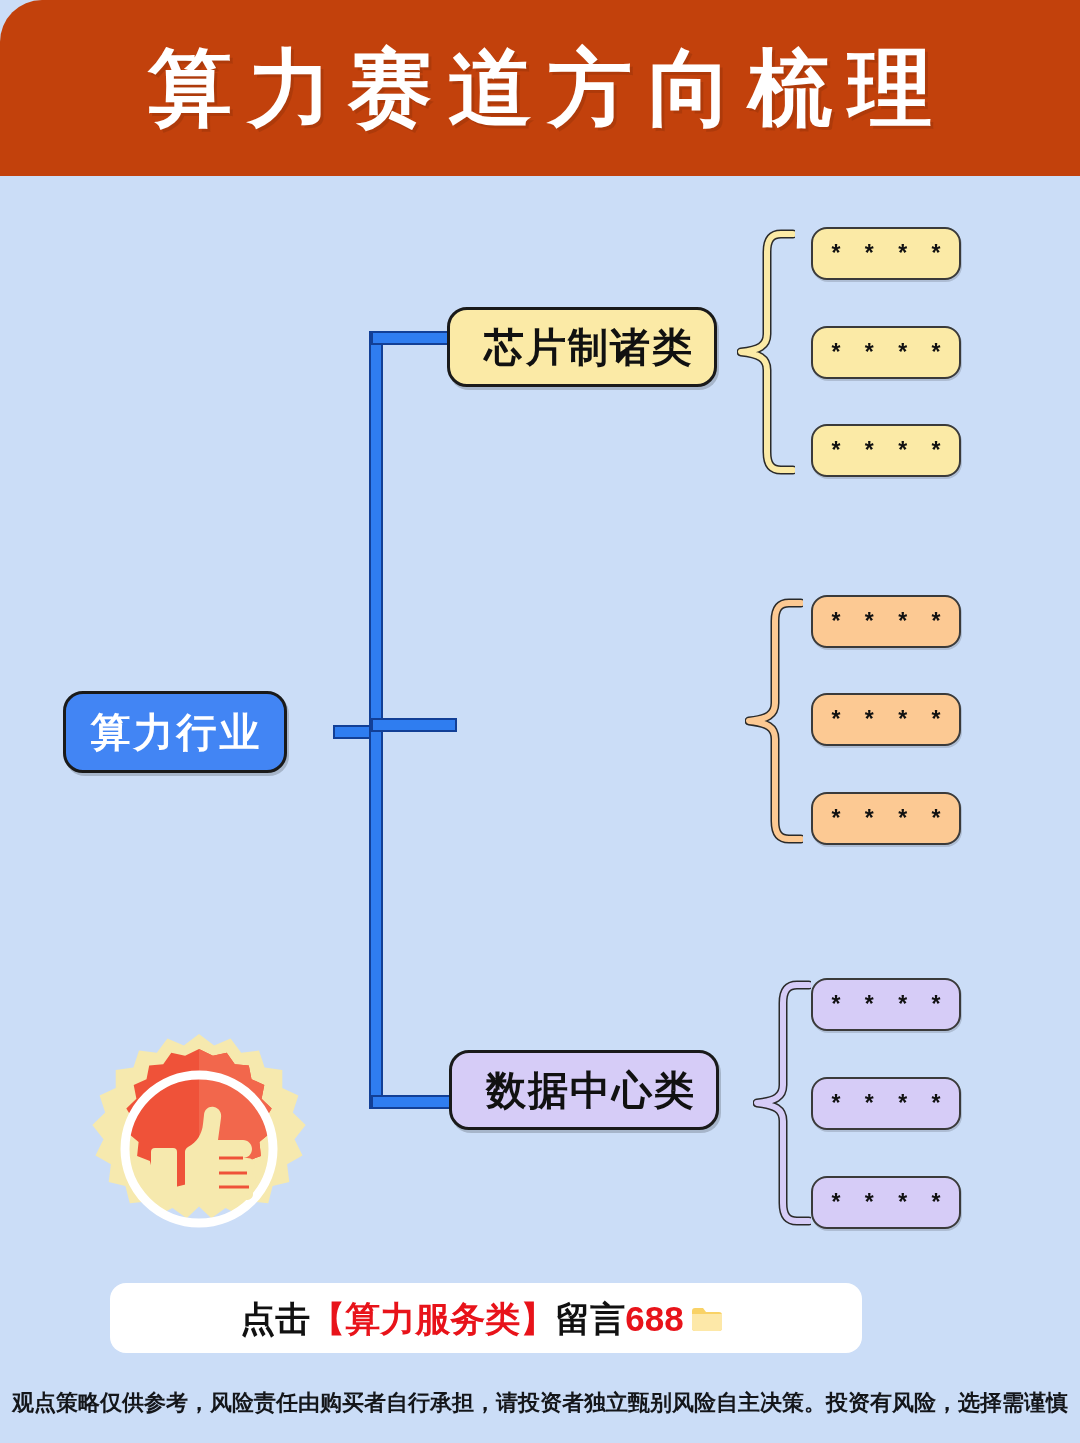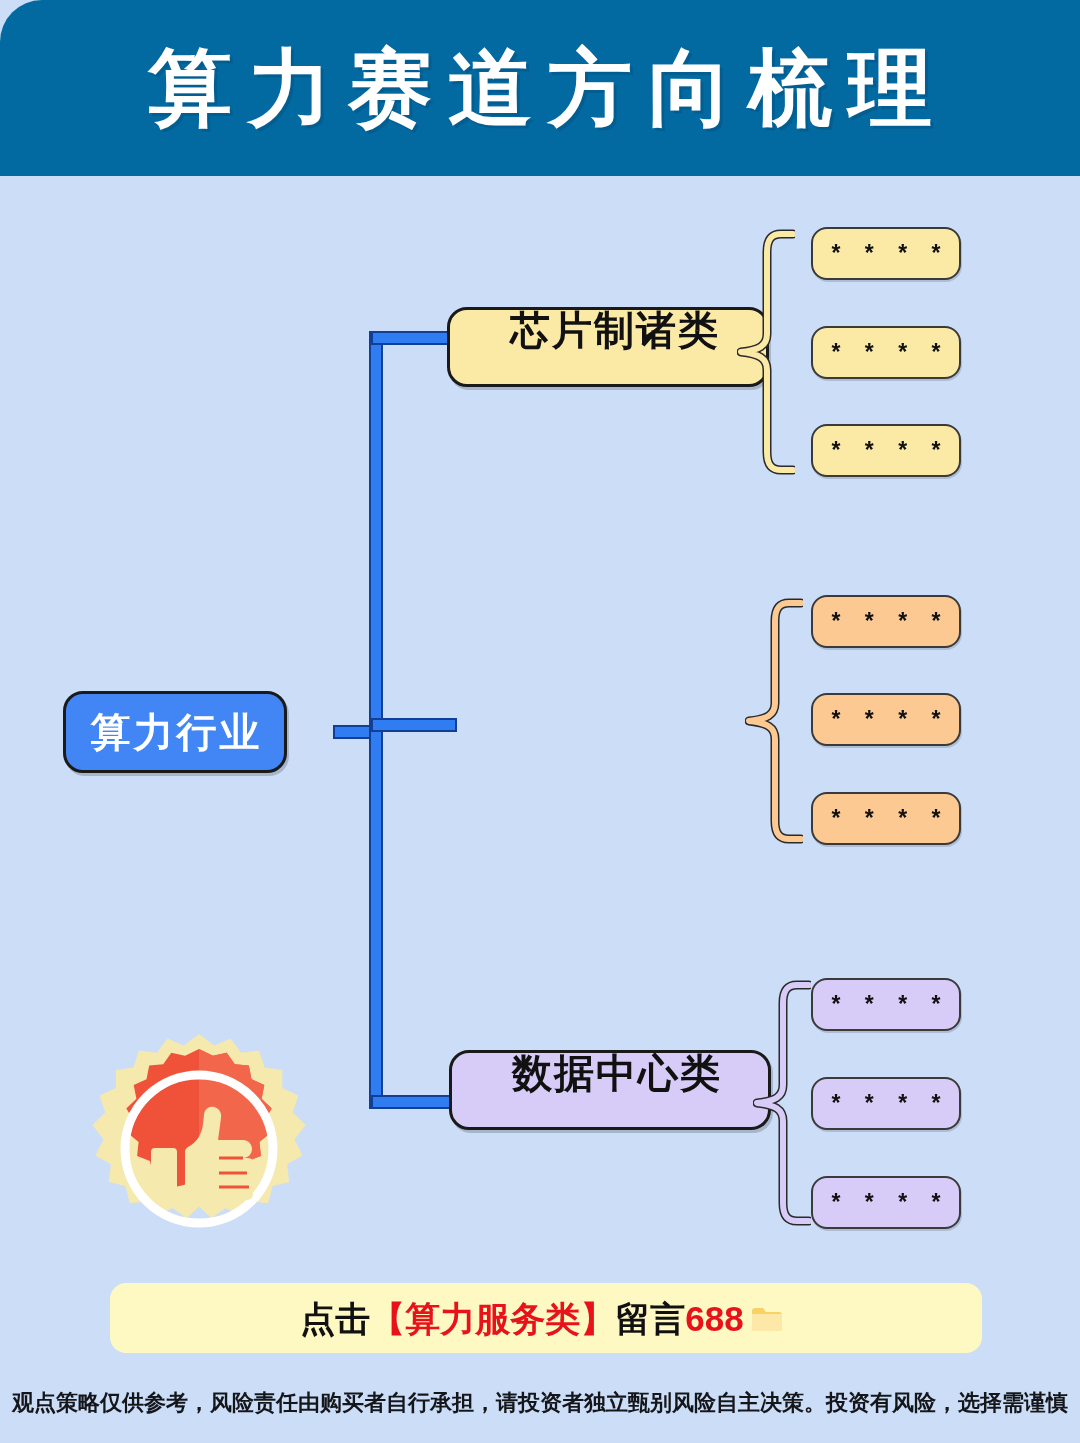--- a/index.html
+++ b/index.html
@@ -15,21 +15,21 @@
     position: relative;
   }
 
   
   .banner {
     position: absolute;
     left: 0;
     top: 0;
     width: 1080px;
     height: 176px;
-    background: #0369a1;
+    background: #c2410c;
     border-radius: 0 0 0 0;
     border-top-left-radius: 42px;
     border-top-right-radius: 0px;
     display: flex;
     align-items: center;
     justify-content: center;
     box-sizing: border-box;
   }
   .banner-title {
     color: #ffffff;
@@ -98,26 +98,26 @@
     top: 549px;
     width: 48px;
   }
   .conn-b1 { left: 371px; top: 155px; width: 86px; }
   .conn-b2 { left: 371px; top: 542px; width: 86px; }
   .conn-b3 { left: 371px; top: 919px; width: 86px; }
 
   
   .cat-node {
     position: absolute;
-    width: 322px;
+    width: 270px;
     height: 80px;
     border: 3px solid #1a1a1a;
     border-radius: 20px;
     display: flex;
-    align-items: flex-start;
+    align-items: center;
     justify-content: center;
     box-sizing: border-box;
     box-shadow: 2px 3px 0 rgba(0,0,0,0.18);
     padding-left: 12px;
   }
   .cat-label {
     color: #111111;
     font-size: 40px;
     font-weight: bold;
     letter-spacing: 2px;
@@ -184,23 +184,23 @@
     top: 1034px;
     width: 230px;
     height: 230px;
   }
 
   
   .cta {
     position: absolute;
     left: 110px;
     top: 1283px;
-    width: 872px;
+    width: 752px;
     height: 70px;
-    background: #fef9c3;
+    background: #ffffff;
     border-radius: 16px;
     display: flex;
     align-items: center;
     justify-content: center;
     box-sizing: border-box;
   }
   .cta-text {
     font-size: 35px;
     font-weight: bold;
     line-height: 1;

